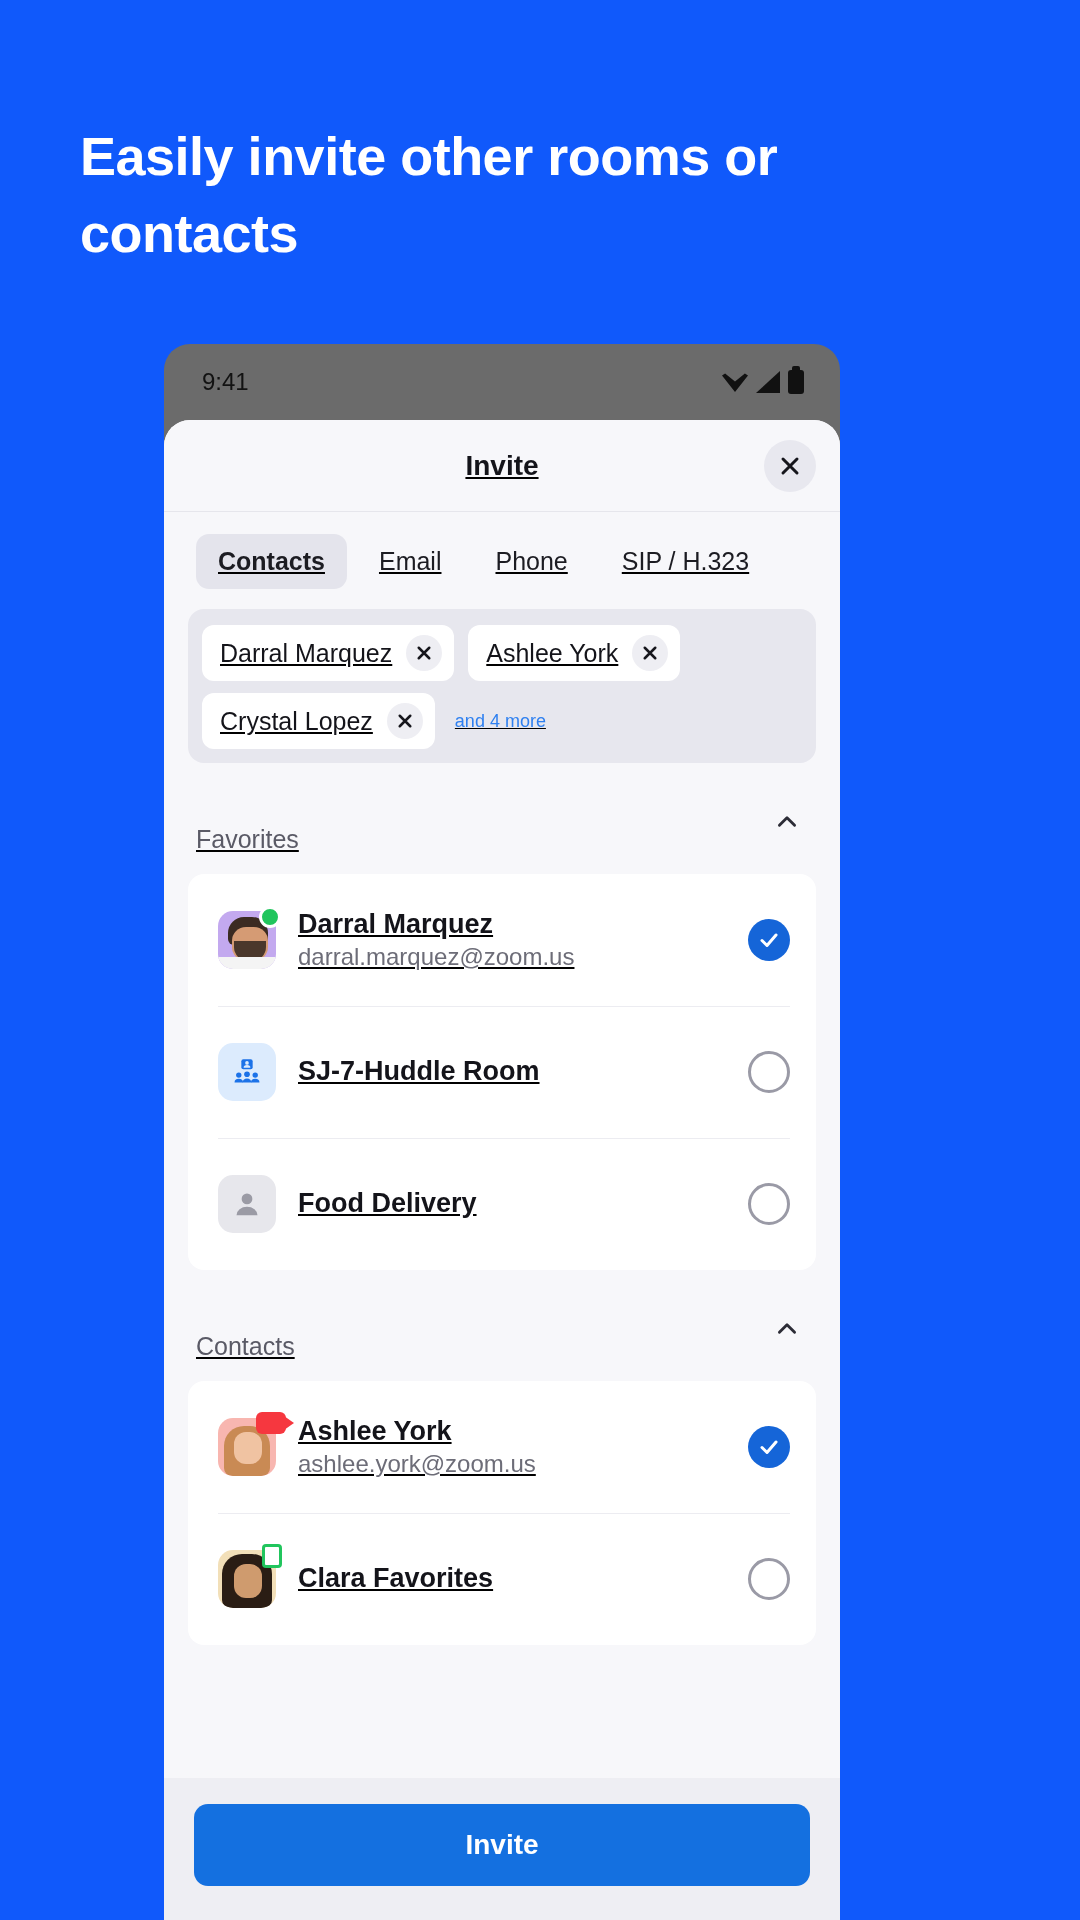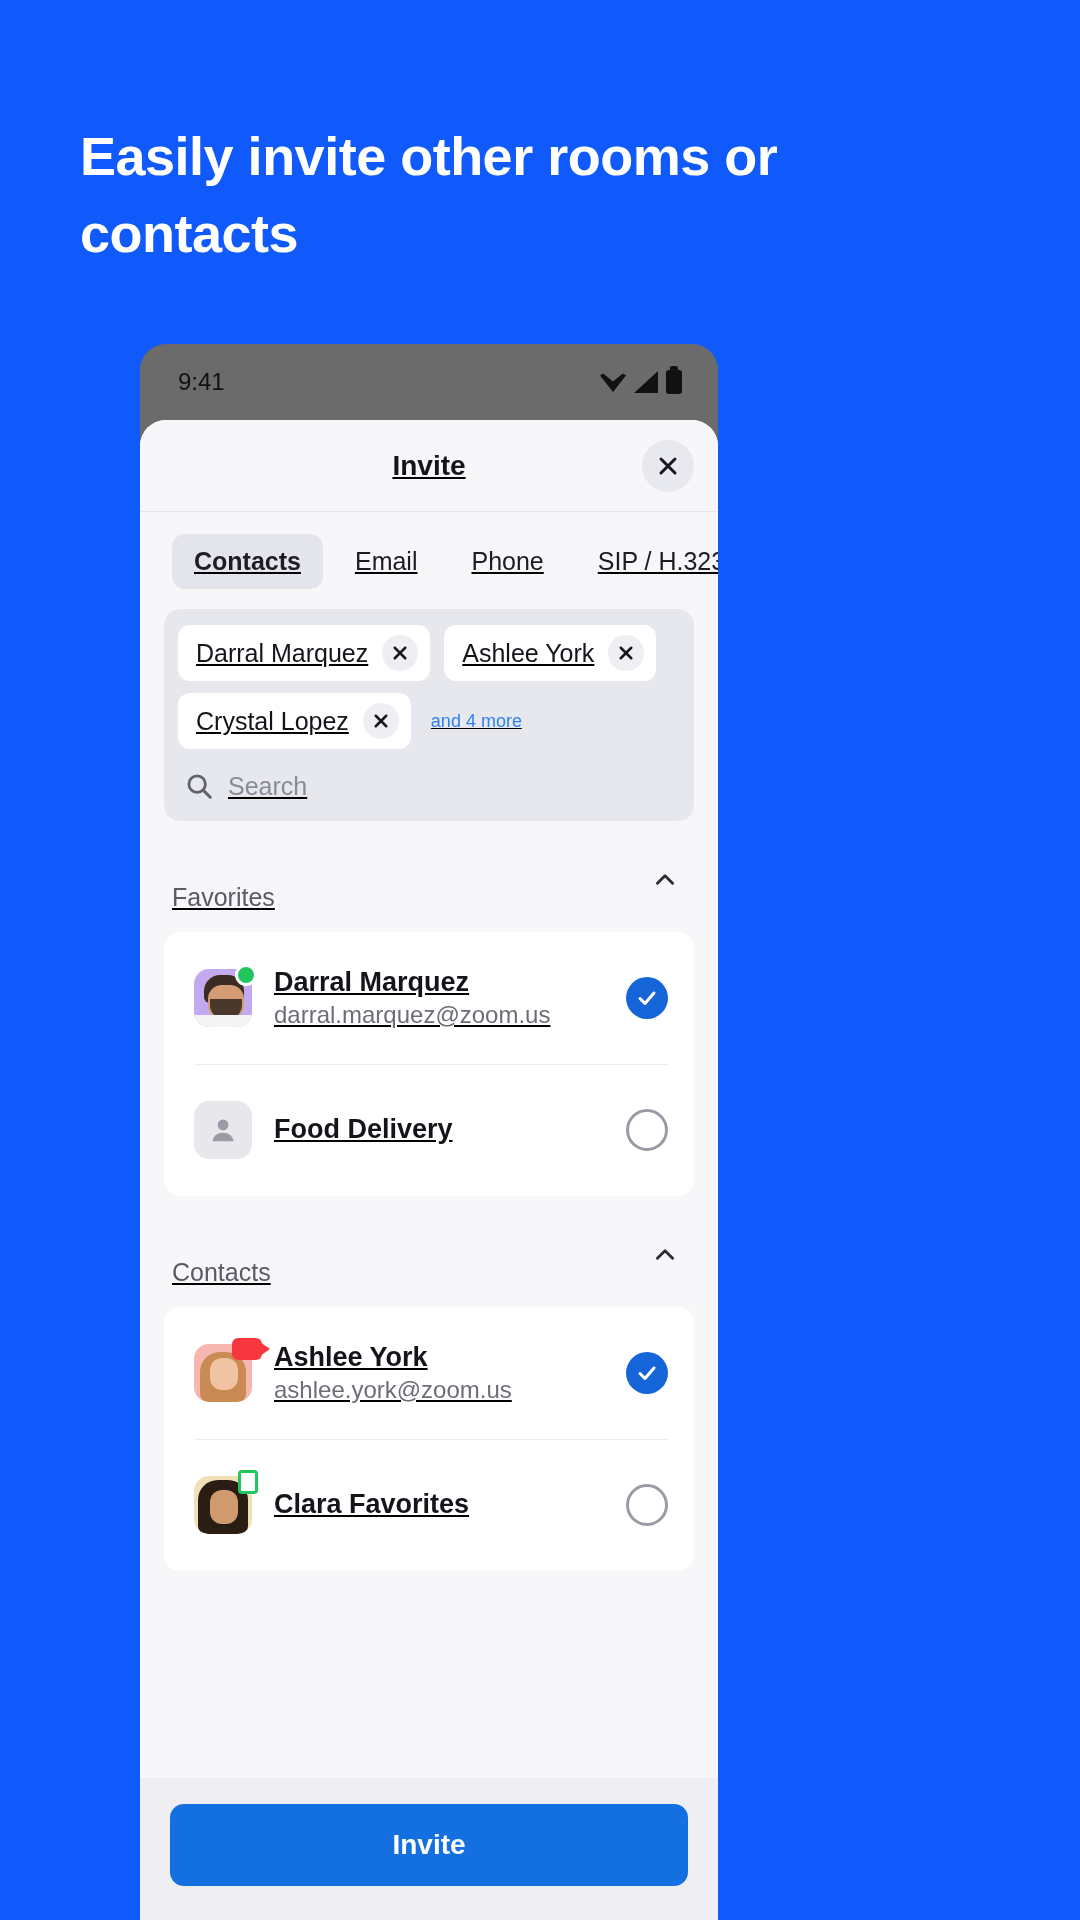--- a/index.html
+++ b/index.html
@@ -21,23 +21,23 @@
     font-size: 54px;
     font-weight: bold;
     line-height: 1.42;
     letter-spacing: -0.5px;
     padding: 0 80px;
   }
 
   
   .phone {
     position: absolute;
-    left: 140px;
+    left: 164px;
     top: 344px;
-    width: 578px;
+    width: 676px;
     height: 1576px;
     background: #6b6b6b;
     border-radius: 26px 26px 0 0;
     overflow: hidden;
   }
 
   
   .status-bar {
     position: absolute;
     top: 0; left: 0; right: 0;
@@ -432,27 +432,20 @@
           <span>Crystal Lopez</span>
           <span class="chip-x">
             <svg width="18" height="18" viewBox="0 0 24 24">
               <path d="M5 5 L19 19 M19 5 L5 19" stroke="#16161c" stroke-width="3.4" stroke-linecap="round"></path>
             </svg>
           </span>
         </div>
         <div class="more-link">and 4 more</div>
       </div>
 
-      <div class="search-row">
-        <svg width="30" height="30" viewBox="0 0 24 24">
-          <circle cx="10.5" cy="10.5" r="6.6" fill="none" stroke="#62626d" stroke-width="2.2"></circle>
-          <path d="M15.5 15.5 L21 21" stroke="#62626d" stroke-width="2.4" stroke-linecap="round"></path>
-        </svg>
-        <span class="search-placeholder">Search</span>
-      </div>
     </div>
 
     <div class="list-area">
 
       <div class="section-head">
         <span class="section-title">Favorites</span>
         <span class="chev-btn">
           <svg width="26" height="26" viewBox="0 0 24 24">
             <path d="M5 15 L12 8 L19 15" fill="none" stroke="#2c2c36" stroke-width="2.6" stroke-linecap="round" stroke-linejoin="round"></path>
           </svg>
@@ -475,20 +468,41 @@
             <div class="row-name">Darral Marquez</div>
             <div class="row-sub">darral.marquez@zoom.us</div>
           </div>
           <div class="check on">
             <svg width="24" height="24" viewBox="0 0 24 24">
               <path d="M5 12.5 L10 17.5 L19 7" fill="none" stroke="#ffffff" stroke-width="3" stroke-linecap="round" stroke-linejoin="round"></path>
             </svg>
           </div>
         </div>
 
+        <div class="row">
+          <div class="avatar-wrap">
+            <div class="room-icon">
+              <svg width="34" height="34" viewBox="0 0 24 24">
+                <rect x="8" y="3" width="8" height="7" rx="1.4" fill="#1c72e8"></rect>
+                <circle cx="12" cy="5.6" r="1.3" fill="#dcebfd"></circle>
+                <path d="M9.6 9 a2.4 2 0 0 1 4.8 0z" fill="#dcebfd"></path>
+                <circle cx="6.2" cy="14.2" r="1.9" fill="#1c72e8"></circle>
+                <circle cx="12" cy="13.6" r="2" fill="#1c72e8"></circle>
+                <circle cx="17.8" cy="14.2" r="1.9" fill="#1c72e8"></circle>
+                <path d="M3.2 19.4 a3 2.6 0 0 1 6 0z" fill="#1c72e8"></path>
+                <path d="M8.8 19.4 a3.2 2.8 0 0 1 6.4 0z" fill="#1c72e8"></path>
+                <path d="M14.8 19.4 a3 2.6 0 0 1 6 0z" fill="#1c72e8"></path>
+              </svg>
+            </div>
+          </div>
+          <div class="row-text">
+            <div class="row-name">SJ-7-Huddle Room</div>
+          </div>
+          <div class="check off"></div>
+        </div>
 
         <div class="row">
           <div class="avatar-wrap">
             <div class="generic-icon">
               <svg width="34" height="34" viewBox="0 0 24 24">
                 <circle cx="12" cy="8.4" r="3.8" fill="#9b9ba5"></circle>
                 <path d="M4.6 20 a7.4 6 0 0 1 14.8 0z" fill="#9b9ba5"></path>
               </svg>
             </div>
           </div>

